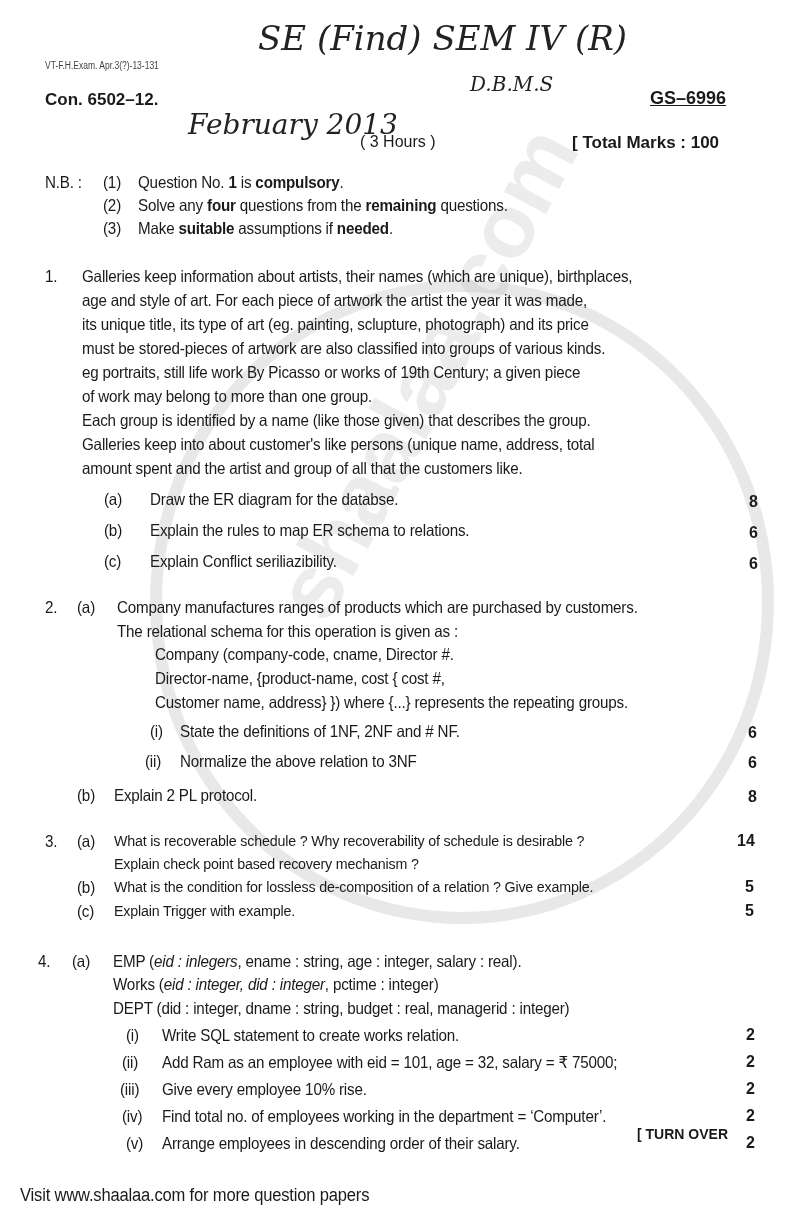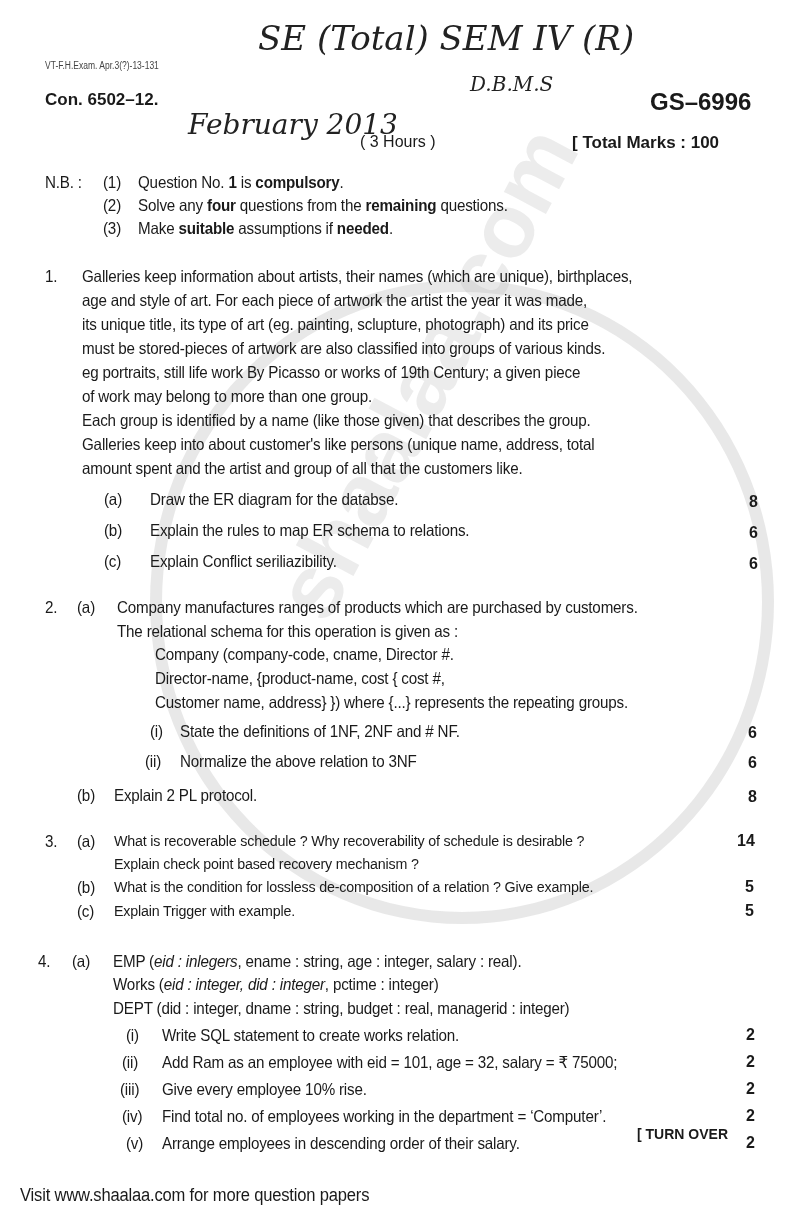--- a/index.html
+++ b/index.html
@@ -16,25 +16,25 @@
   .wmtext { position:absolute; left:300px; top:560px; font-size:90px; color:rgba(180,180,180,0.25);
      transform:rotate(-62deg); transform-origin:left; font-weight:bold; pointer-events:none; }
 </style>
 </head>
 <body>
 
 <div class="watermark"></div>
 <div class="wmtext">shaalaa.com</div>
 
 <div class="abs small" style="left:45px;top:60px;">VT-F.H.Exam. Apr.3(?)-13-131</div>
-<div class="abs hand" style="left:258px;top:18px;font-size:34px;">SE (Total) SEM IV (R)</div>
+<div class="abs hand" style="left:258px;top:18px;font-size:34px;">SE (Find) SEM IV (R)</div>
 <div class="abs hand" style="left:470px;top:72px;font-size:20px;">D.B.M.S</div>
 <div class="abs hand" style="left:188px;top:108px;font-size:28px;">February 2013</div>
 <div class="abs b" style="left:45px;top:90px;font-size:17px;">Con. 6502–12.</div>
-<div class="abs b" style="left:650px;top:88px;font-size:24px;">GS–6996</div>
+<div class="abs b" style="left:650px;top:88px;font-size:18px;text-decoration:underline;">GS–6996</div>
 <div class="abs" style="left:360px;top:133px;font-size:16px;">( 3 Hours )</div>
 <div class="abs b" style="left:572px;top:133px;font-size:17px;">[ Total Marks : 100</div>
 
 <div class="abs txt" style="left:45px;top:173px;">N.B. :</div>
 <div id="nb-list"></div>
 
 <div class="abs txt" style="left:45px;top:267px;">1.</div>
 <div id="q1-lines"></div>
 <div id="q1-sub"></div>
 

